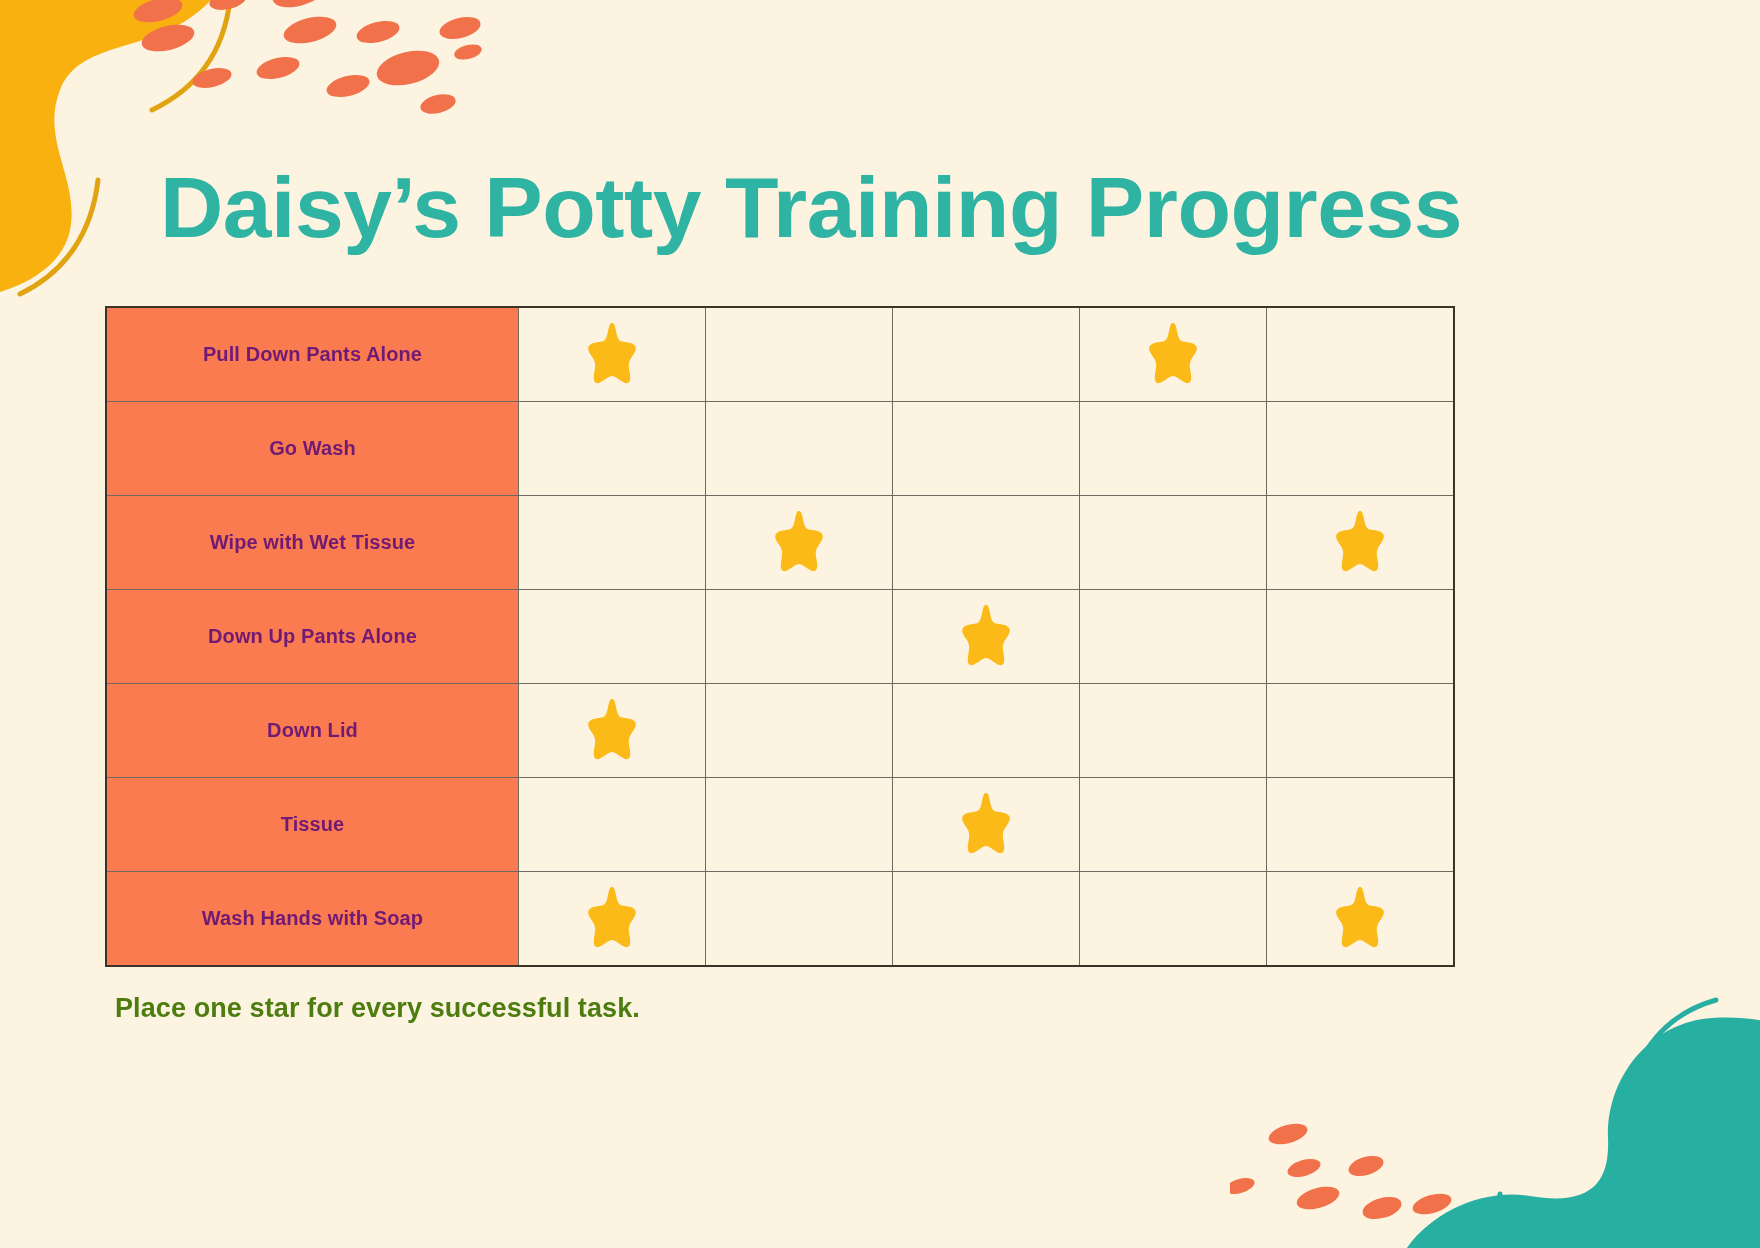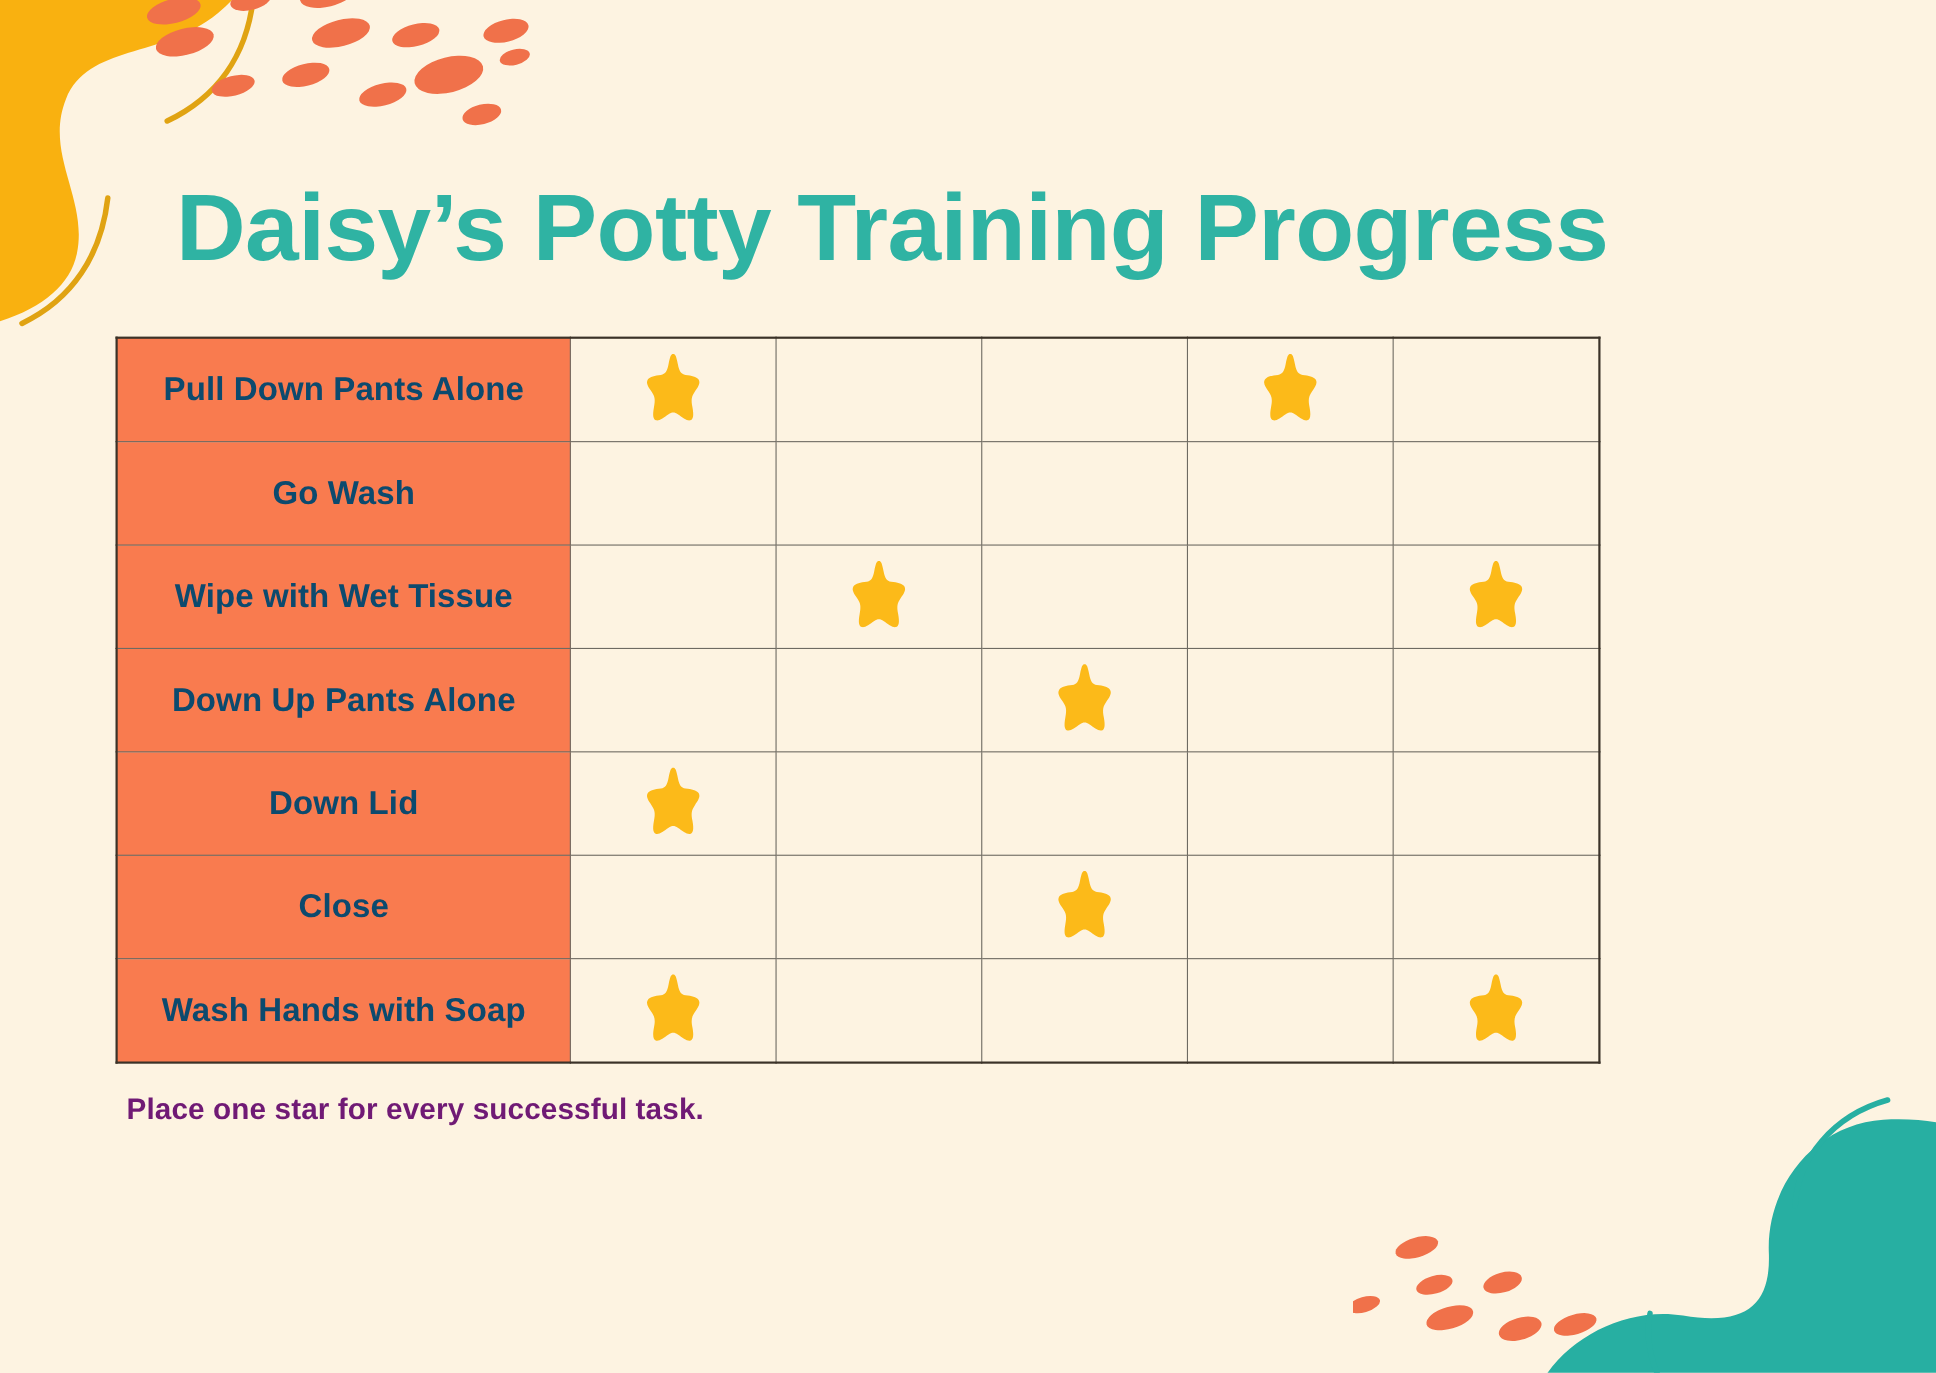--- a/index.html
+++ b/index.html
@@ -62,22 +62,22 @@
   .chart td {
     border: 1px solid #6E6A62;
     height: 93px;
     padding: 0;
     text-align: center;
     vertical-align: middle;
   }
   .chart td.task {
     width: 411px;
     background: #F97B4F;
-    color: #0c4a6e;
-    font-size: 30px;
+    color: #701a75;
+    font-size: 20px;
     font-weight: bold;
     letter-spacing: 0.1px;
   }
   .chart td.slot {
     width: 186px;
     background: #FDF3E1;
   }
 
   .star-wrap {
     display: inline-flex;
@@ -88,21 +88,21 @@
   }
   .star-wrap.empty { visibility: hidden; }
 
   
   .note {
     position: absolute;
     left: 115px;
     top: 993px;
     font-size: 27px;
     font-weight: bold;
-    color: #701a75;
+    color: #4d7c0f;
     letter-spacing: 0.1px;
     white-space: nowrap;
   }
 </style>
 </head>
 <body>
 
 <div class="canvas">
 
   <svg class="deco" id="deco-top-left" width="520" height="420" viewBox="0 0 520 420">
@@ -288,21 +288,21 @@
                 <path d="M50 7 C53 7 54 10 56 20 C58 30 60 33 66 34 C74 35 80 36 83 40 C86 45 82 50 78 56 C74 62 73 66 75 76 C77 87 76 92 72 93 C68 94 62 89 56 85 C52 82 48 82 44 85 C38 89 32 94 28 93 C24 92 23 87 25 76 C27 66 26 62 22 56 C18 50 14 45 17 40 C20 36 26 35 34 34 C40 33 42 30 44 20 C46 10 47 7 50 7 Z" fill="#FCBA19"></path>
               </svg>
             </span></td>
           <td class="slot"><span class="star-wrap empty">
               <svg width="70" height="70" viewBox="0 0 100 100">
                 <path d="M50 7 C53 7 54 10 56 20 C58 30 60 33 66 34 C74 35 80 36 83 40 C86 45 82 50 78 56 C74 62 73 66 75 76 C77 87 76 92 72 93 C68 94 62 89 56 85 C52 82 48 82 44 85 C38 89 32 94 28 93 C24 92 23 87 25 76 C27 66 26 62 22 56 C18 50 14 45 17 40 C20 36 26 35 34 34 C40 33 42 30 44 20 C46 10 47 7 50 7 Z" fill="#FCBA19"></path>
               </svg>
             </span></td>
         </tr>
         <tr>
-          <td class="task">Close</td>
+          <td class="task">Tissue</td>
           <td class="slot"><span class="star-wrap empty">
               <svg width="70" height="70" viewBox="0 0 100 100">
                 <path d="M50 7 C53 7 54 10 56 20 C58 30 60 33 66 34 C74 35 80 36 83 40 C86 45 82 50 78 56 C74 62 73 66 75 76 C77 87 76 92 72 93 C68 94 62 89 56 85 C52 82 48 82 44 85 C38 89 32 94 28 93 C24 92 23 87 25 76 C27 66 26 62 22 56 C18 50 14 45 17 40 C20 36 26 35 34 34 C40 33 42 30 44 20 C46 10 47 7 50 7 Z" fill="#FCBA19"></path>
               </svg>
             </span></td>
           <td class="slot"><span class="star-wrap empty">
               <svg width="70" height="70" viewBox="0 0 100 100">
                 <path d="M50 7 C53 7 54 10 56 20 C58 30 60 33 66 34 C74 35 80 36 83 40 C86 45 82 50 78 56 C74 62 73 66 75 76 C77 87 76 92 72 93 C68 94 62 89 56 85 C52 82 48 82 44 85 C38 89 32 94 28 93 C24 92 23 87 25 76 C27 66 26 62 22 56 C18 50 14 45 17 40 C20 36 26 35 34 34 C40 33 42 30 44 20 C46 10 47 7 50 7 Z" fill="#FCBA19"></path>
               </svg>
             </span></td>

